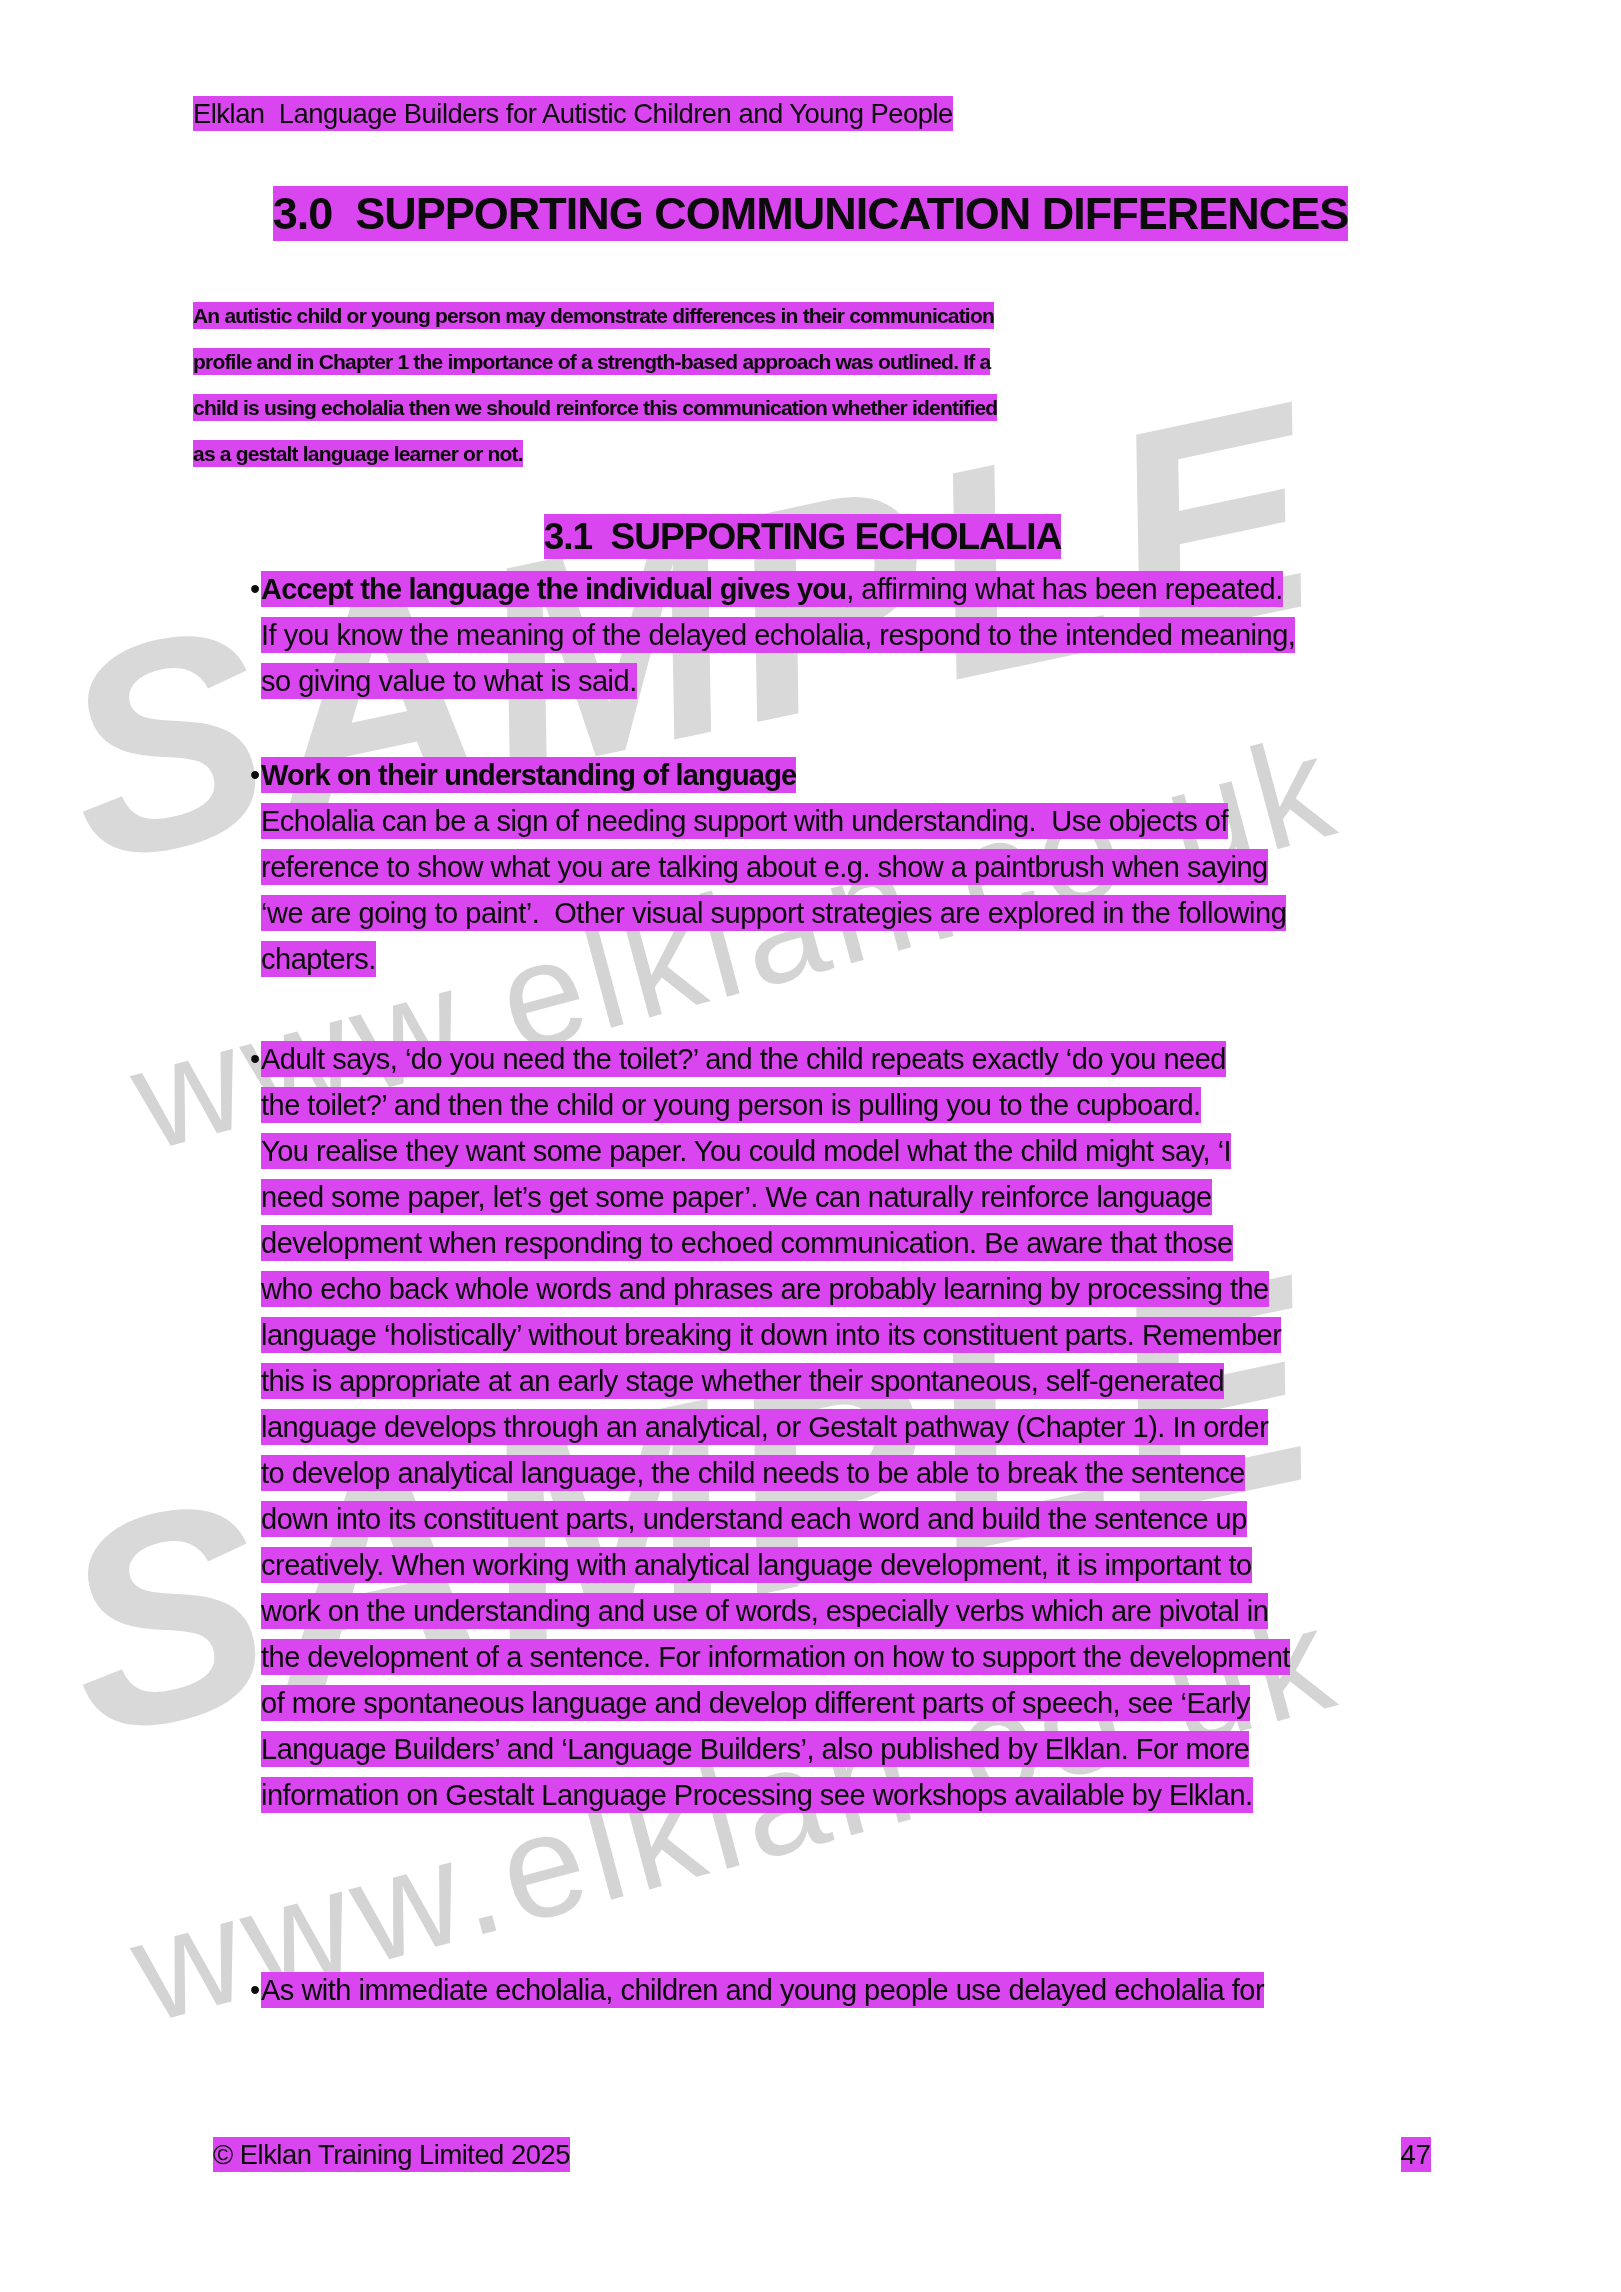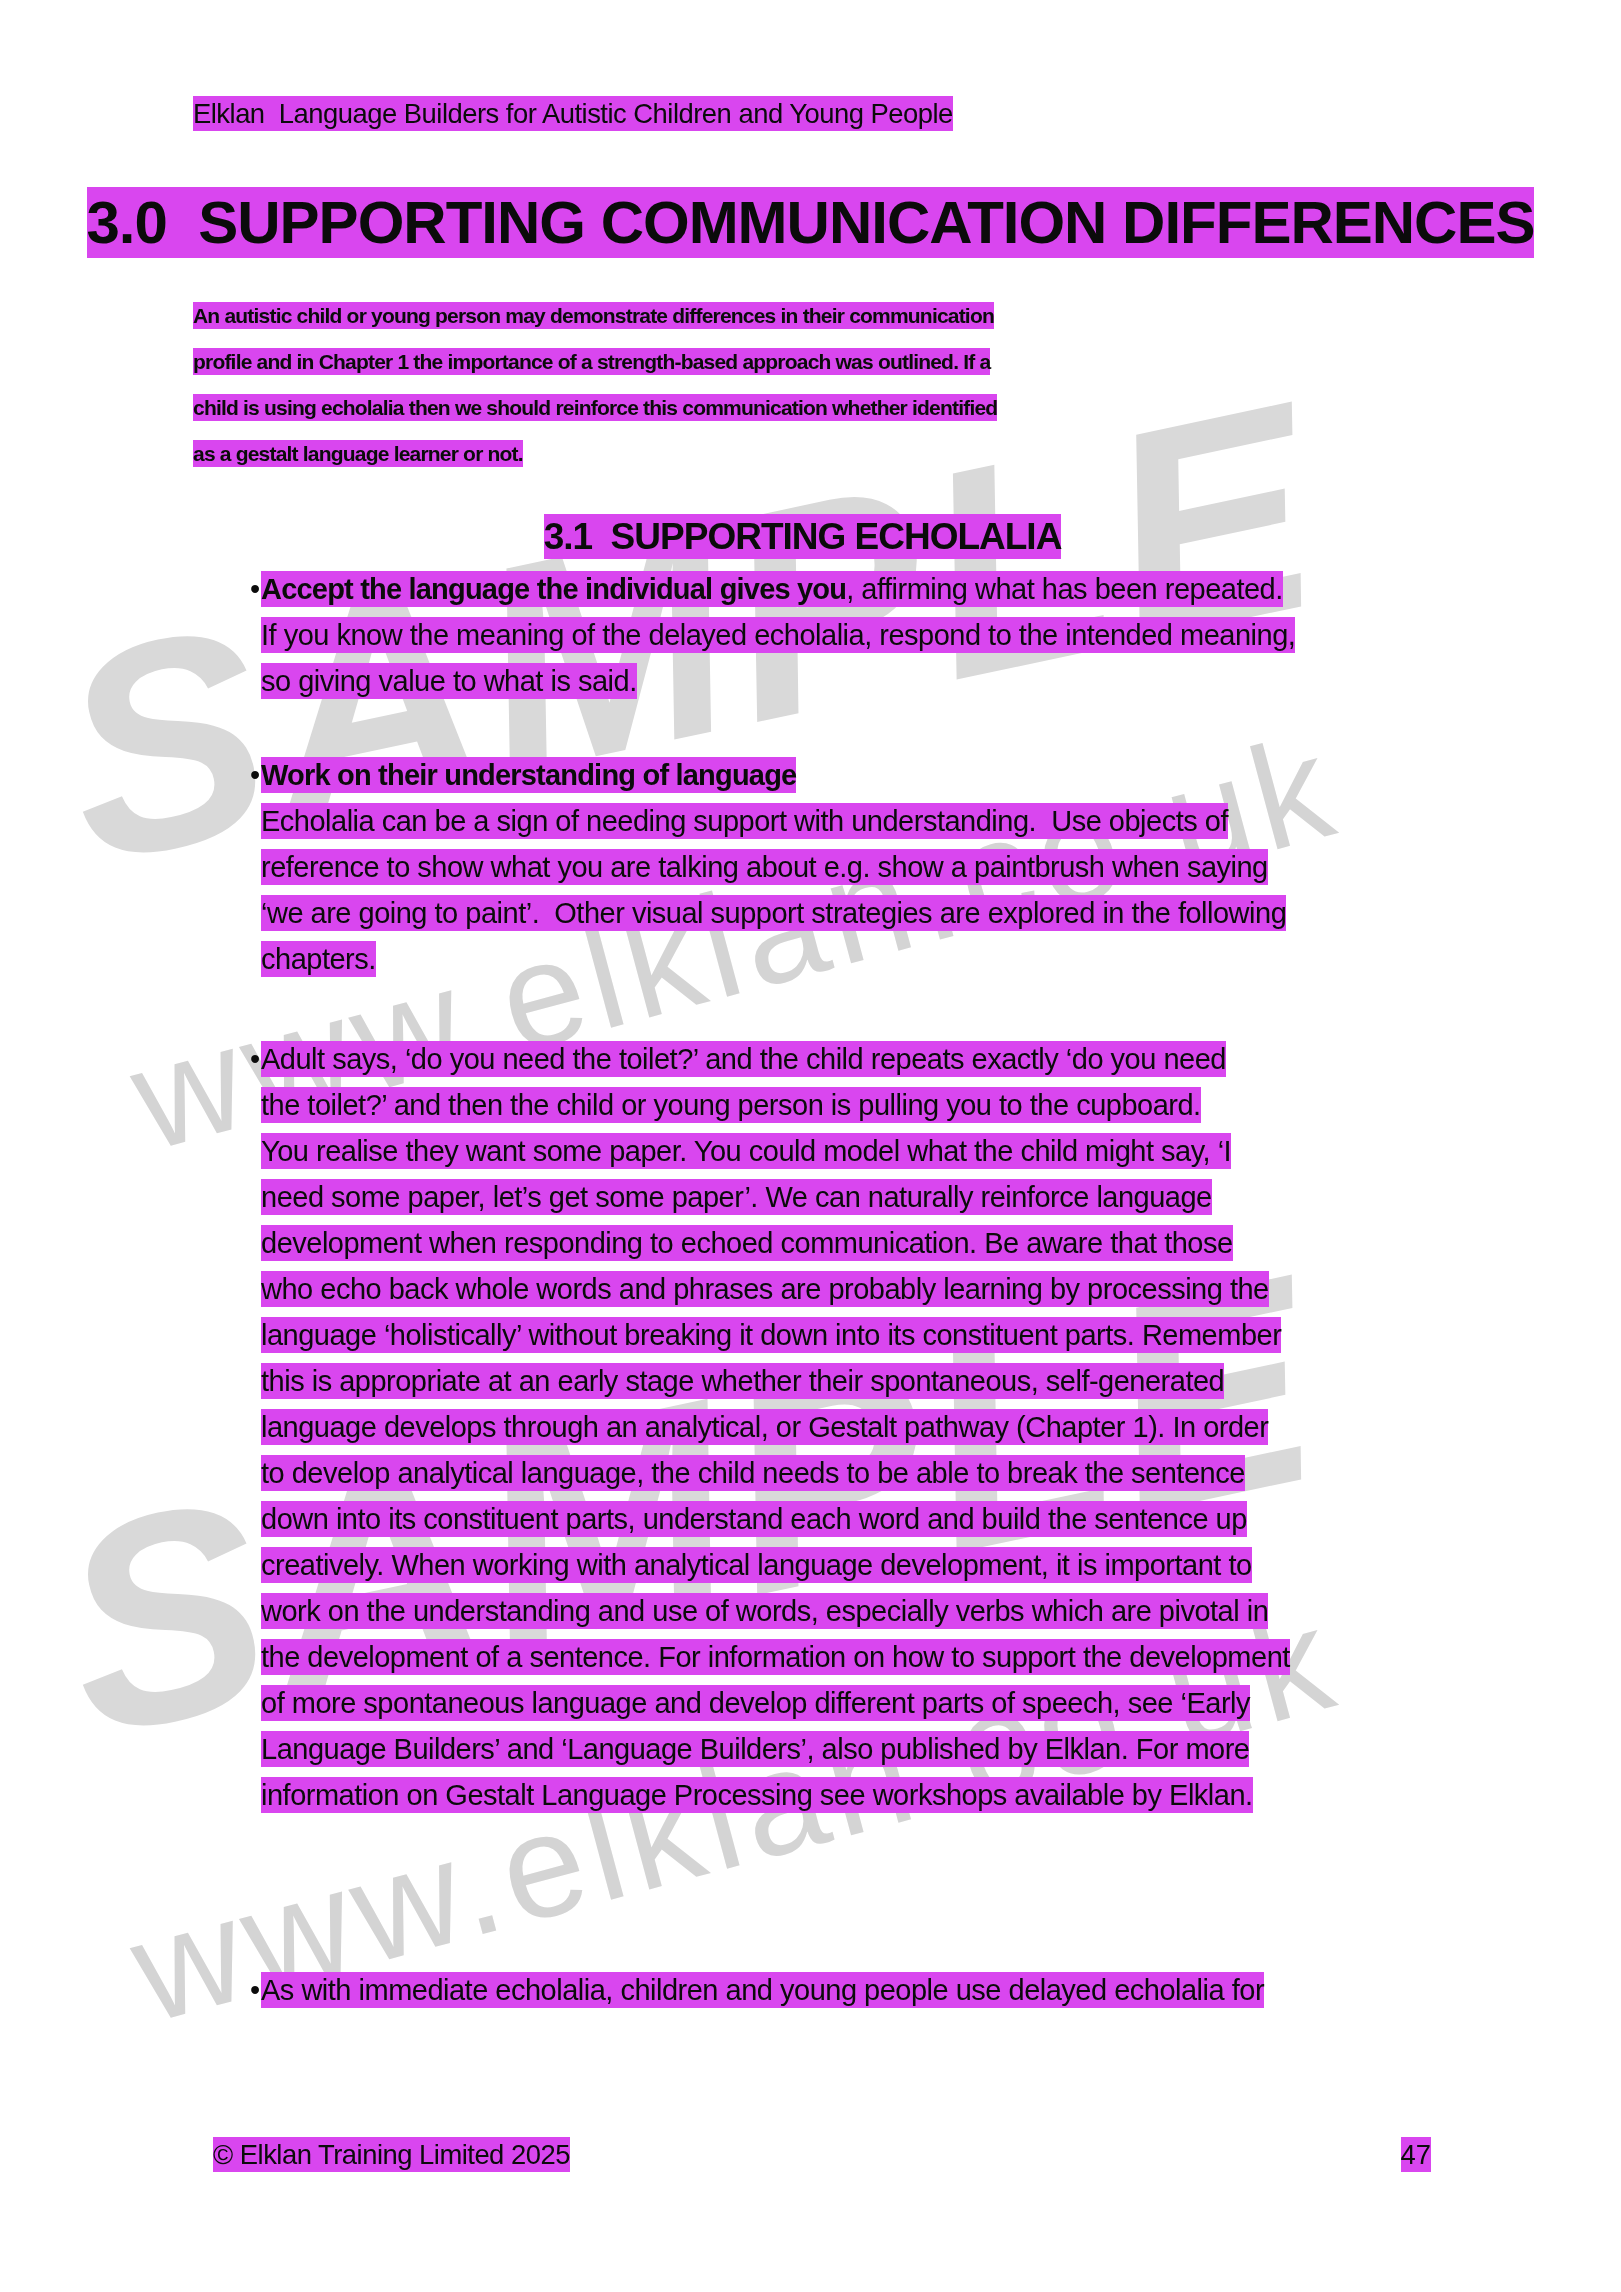--- a/index.html
+++ b/index.html
@@ -53,21 +53,21 @@
   .bg { background: #d946ef; padding: 2px 0; }
   .pre { white-space: pre; }
 
   .header {
     position: absolute; left: 193px; top: 98px;
     font-size: 27.4px; letter-spacing: -0.5px;
   }
   .doc-title {
     position: absolute; left: 0; right: 0; top: 188px;
     text-align: center;
-    font-size: 60px; font-weight: bold; letter-spacing: -1px;
+    font-size: 45px; font-weight: bold; letter-spacing: -1px;
   }
   .intro {
     position: absolute; left: 193px; top: 293px;
     font-size: 21px; line-height: 46px;
     font-weight: bold; letter-spacing: -0.8px;
   }
   .section-heading {
     position: absolute; left: 0; right: 16px; top: 516px;
     text-align: center;
     font-size: 37px; font-weight: bold; letter-spacing: -1px;

